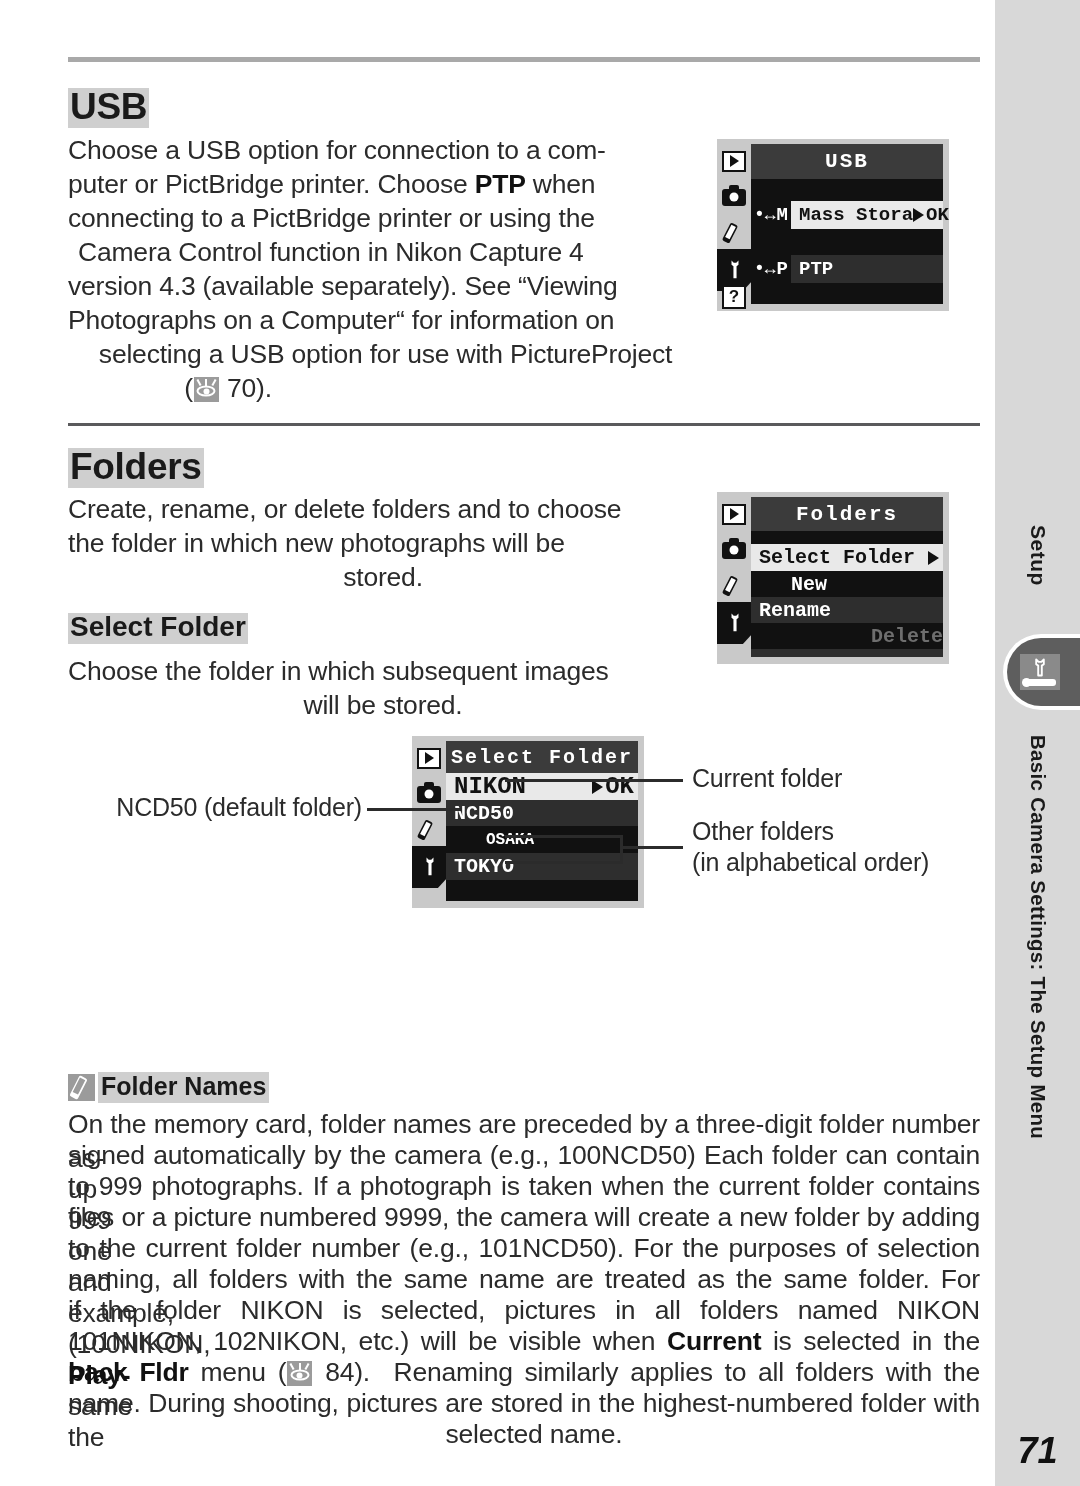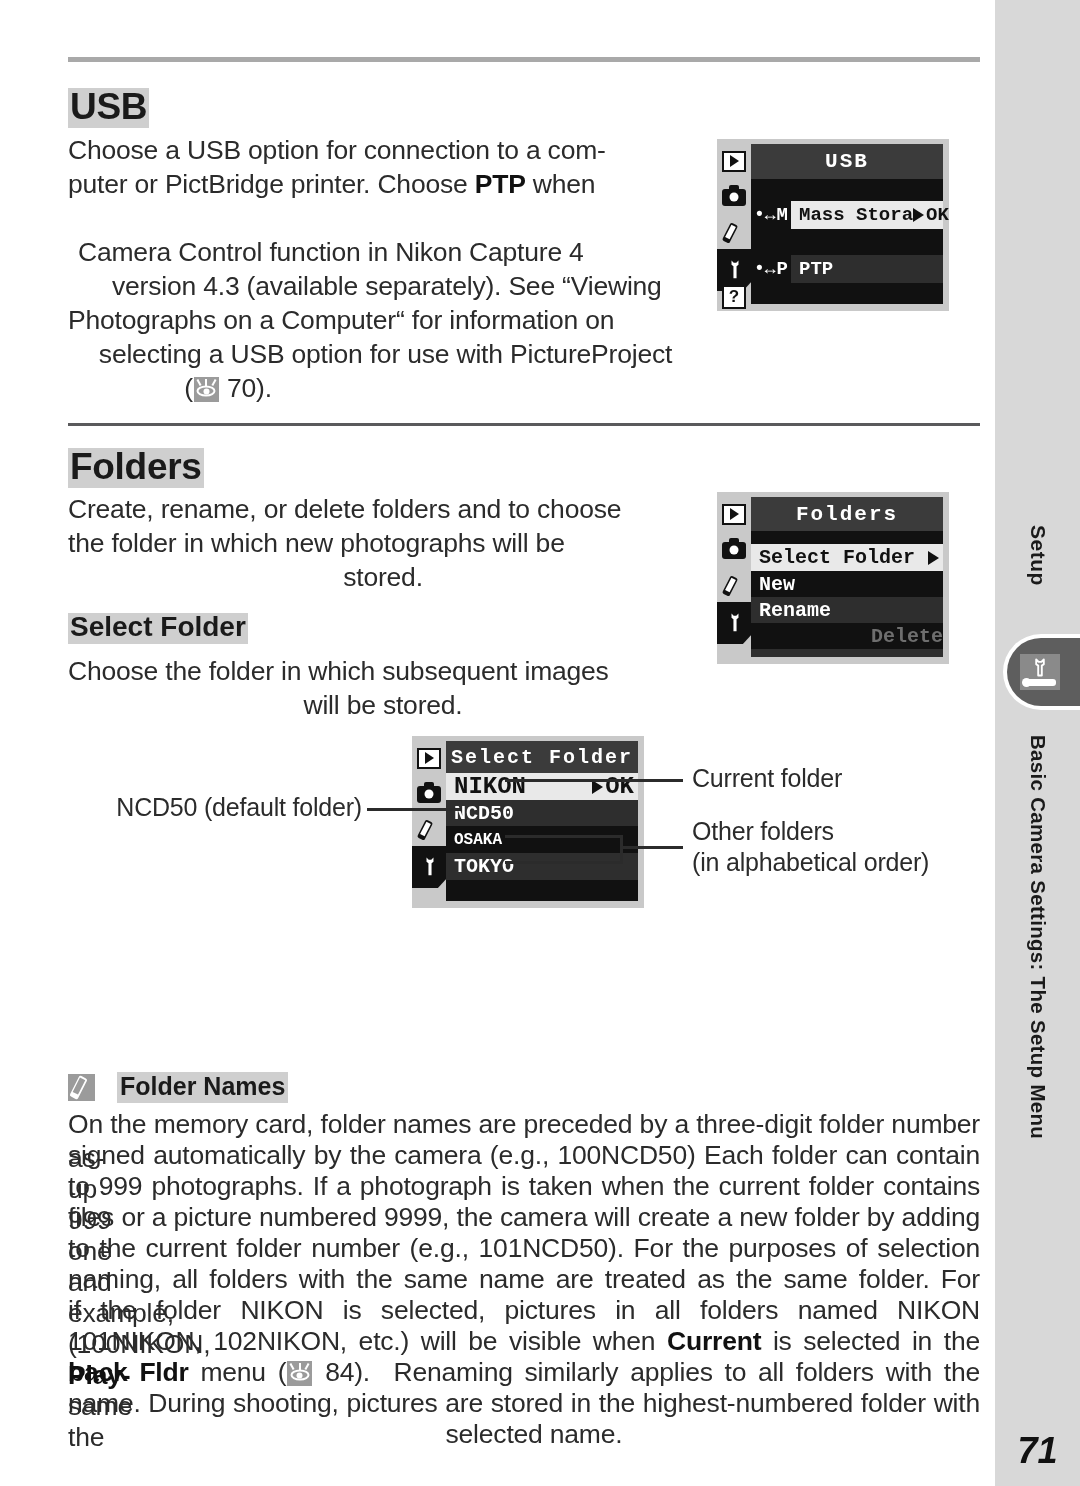--- a/index.html
+++ b/index.html
@@ -171,21 +171,21 @@
   }
   .lcd .title{
     position:absolute; width:100%; text-align:center;
     color:#ffffff; font-weight:bold; letter-spacing:2px;
   }
   .row{
     position:absolute; left:0; width:100%;
     display:flex; align-items:center;
     color:#ffffff; font-weight:bold;
   }
-  .row.dark{ background:#111111; }
+  .row.dark{ background:#111111;padding-left:32px; }
   .row.mid{ background:#2e2e2e; }
   .row.sel{ background:#e9e9e9; color:#111111; }
   .row .lbl{ padding-left:8px; white-space:nowrap; }
   .row .ok{
     margin-left:auto; display:flex; align-items:center; gap:2px;
     padding-right:4px; font-weight:bold;
   }
   .tri-r{
     width:0;height:0;border-left:11px solid currentColor;
     border-top:7px solid transparent;border-bottom:7px solid transparent;
@@ -237,24 +237,27 @@
   <h1 class="sec" style="left:68px; top:88px;">
     <span class="hl">USB</span>
   </h1>
 
   <div class="para" style="left:68px; top:133px; width:610px;">
     <span>Choose a USB option for connection to a com-</span>
   </div>
   <div class="para" style="left:68px; top:167px; width:610px;">
     <span>puter or PictBridge printer.  Choose <b>PTP</b> when</span>
   </div>
+  <div class="para" style="left:68px; top:201px; width:610px;">
+    <span>connecting to a PictBridge printer or using the</span>
+  </div>
   <div class="para" style="left:68px; top:235px; width:610px;margin-left:10px;">
     <span>Camera Control function in Nikon Capture 4</span>
   </div>
-  <div class="para" style="left:68px; top:269px; width:610px;margin-left:44px;">
+  <div class="para" style="left:68px; top:269px; width:610px;">
     <span>version 4.3 (available separately).  See “Viewing</span>
   </div>
   <div class="para" style="left:68px; top:303px; width:610px;">
     <span>Photographs on a Computer“ for information on</span>
   </div>
   <div class="para lastline" style="left:68px; top:337px; width:615px;">
     <span>selecting a USB option for use with PictureProject</span>
   </div>
   <div class="para lastline" style="left:68px; top:371px; width:300px;">(<span class="reficon"><i class="ray" style="left:4px; transform:rotate(-28deg);"></i><i class="ray" style="left:11.5px;"></i><i class="ray" style="left:19px; transform:rotate(28deg);"></i><i class="eye"></i></span>&nbsp;<span>70</span>).</div>
 
@@ -439,21 +442,21 @@
   <div class="lead" style="left:505px; top:835px; width:118px; height:3px;"></div>
   <div class="lead" style="left:505px; top:861px; width:118px; height:3px;"></div>
   <div class="lead" style="left:620px; top:835px; width:3px; height:29px;"></div>
   <div class="lead" style="left:620px; top:846px; width:63px; height:3px;"></div>
 
   <div class="callout" style="left:92px; top:792px; width:270px; text-align:right;">NCD50 (default folder)</div>
   <div class="callout" style="left:692px; top:763px;">Current folder</div>
   <div class="callout" style="left:692px; top:816px;">Other folders</div>
   <div class="callout" style="left:692px; top:847px;">(in alphabetical order)</div>
 
-  <div style="position:absolute; left:68px; top:1072px; display:flex; align-items:center; gap:22px;">
+  <div style="position:absolute; left:68px; top:1072px; display:flex; align-items:center; gap:3px;">
     <span style="width:27px;height:27px;background:#9b9b9b;position:relative;display:inline-block;">
       <i style="position:absolute;left:6px;top:2px;width:9px;height:23px;background:#fff;transform:rotate(27deg);border-radius:2px;"></i>
       <i style="position:absolute;left:7.6px;top:4px;width:5.5px;height:16px;background:#9b9b9b;transform:rotate(27deg);"></i>
     </span>
     <span style="background:#cfcfcf; font-size:25px; font-weight:bold; color:#1a1a1a; padding:0 3px 2px 3px;">Folder Names</span>
   </div>
 
   <div class="para" style="left:68px; top:1107px; width:912px;"><span>On the memory card, folder names are preceded by a three-digit folder number as-</span></div>
   <div class="para" style="left:68px; top:1138px; width:912px;"><span>signed automatically by the camera (e.g., 100NCD50)  Each folder can contain up</span></div>
   <div class="para" style="left:68px; top:1169px; width:912px;"><span>to 999 photographs.  If a photograph is taken when the current folder contains 999</span></div>

